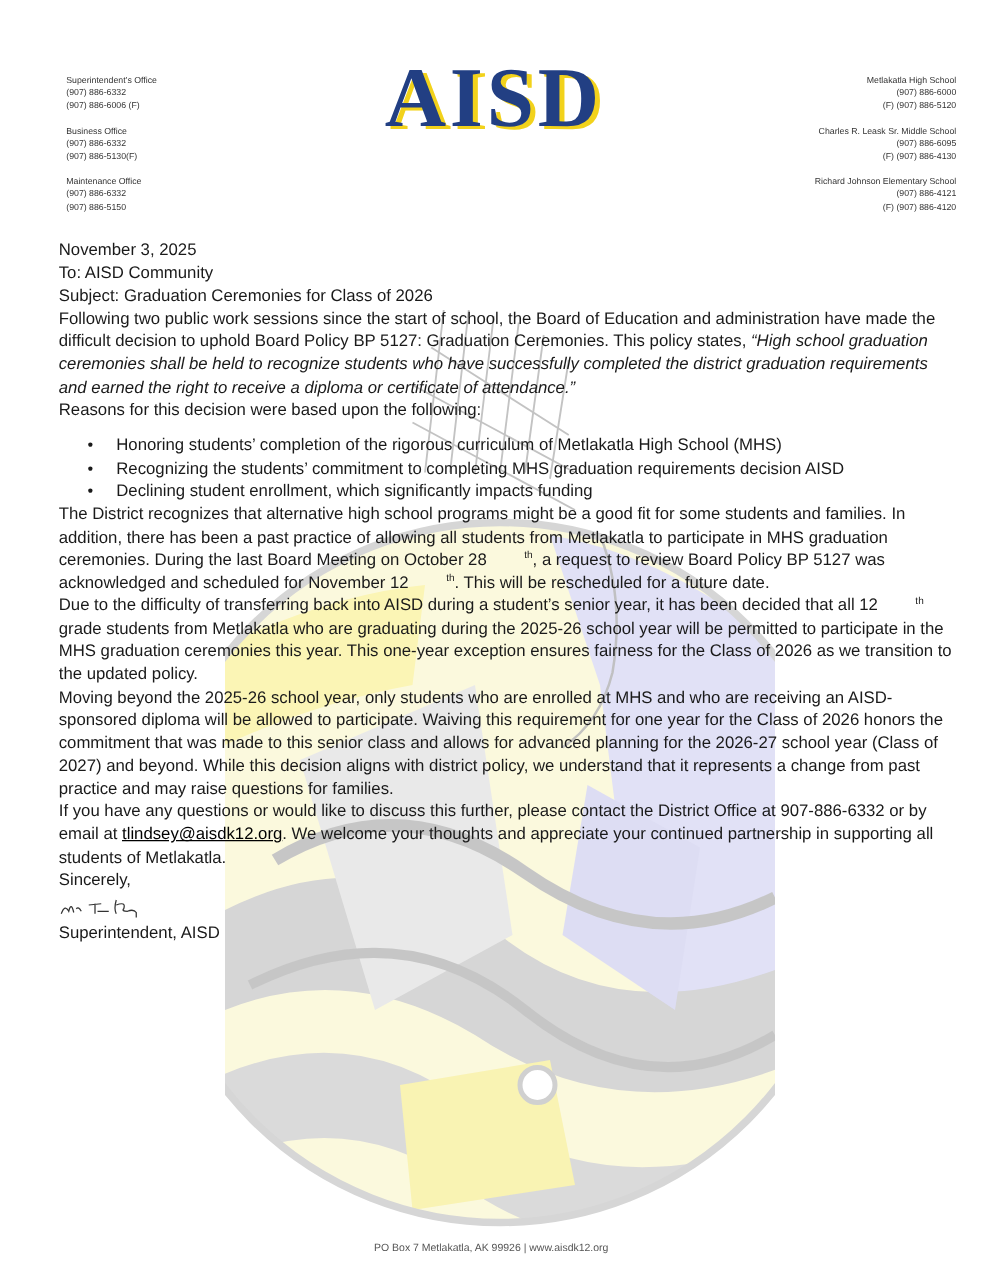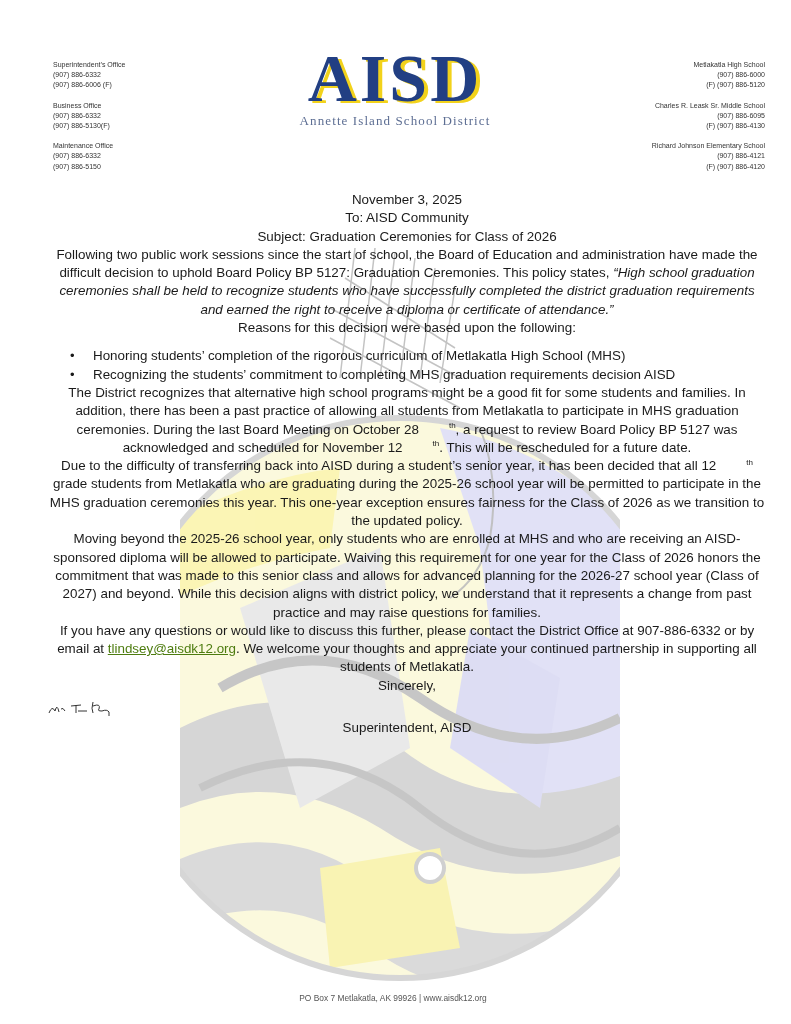--- a/index.html
+++ b/index.html
@@ -19,30 +19,30 @@
 
     .logo { position: absolute; left: 285px; top: 34px; width: 220px; text-align: center; z-index: 2; }
     .logo-mark { position: relative; height: 62px; }
     .logo-mark span { position: absolute; left: 0; right: 0; top: 0; font-family: "Liberation Serif", "DejaVu Serif", serif; font-weight: bold; font-size: 68px; line-height: 62px; letter-spacing: 3px; }
     .logo-mark .shadow { color: #f2d21b; transform: translate(4px, 2px); }
     .logo-mark .main { color: #223f83; }
     .logo-sub { font-family: "Liberation Serif", "DejaVu Serif", serif; font-size: 13px; letter-spacing: 1.1px; color: #5d6e93; margin-top: 4px; }
 
     
     .body { position: absolute; left: 47px; top: 178px; width: 720px; font-family: "Liberation Sans", "DejaVu Sans", sans-serif; font-size: 13.4px; line-height: 18.3px; color: #1a1a1a; z-index: 2; }
-    .body p { margin: 0; text-align: center; }
+    .body p { margin: 0; }
     .gap-l { margin-top: 19px; }
     .gap-m { margin-top: 10px; }
     .gap-s { margin-top: 8px; }
     .quote { font-style: italic; }
     .bullets { list-style: none; margin-top: 10px; padding-left: 23px; }
     .bullets li { position: relative; padding-left: 23px; }
     .bullets li::before { content: "\2022"; position: absolute; left: 0; top: 0; font-size: 13px; }
     sup { font-size: 8px; line-height: 0; vertical-align: super; padding-left: 30px; }
-    .email { color: #4d7c0f; text-decoration: underline; }
+    .email { color: #000000; text-decoration: underline; }
 
     .signature { margin-top: 4px; height: 20px; }
     .signature svg { display: block; }
 
     
     .footer { position: absolute; left: 0; right: 5px; top: 980px; text-align: center; font-size: 8.4px; line-height: 11px; color: #555; z-index: 2; }
     .footer .motto { font-weight: bold; color: #222; }
   </style>
 </head>
 <body>
@@ -92,21 +92,20 @@
       <div>(907) 886-6332</div>
       <div>(907) 886-5150</div>
     </div>
   </div>
 
   <div class="logo">
     <div class="logo-mark">
       <span class="shadow">AISD</span>
       <span class="main">AISD</span>
     </div>
-    <div class="logo-sub">Annette Island School District</div>
   </div>
 
   <div class="header-right">
     <div class="block">
       <div>Metlakatla High School</div>
       <div>(907) 886-6000</div>
       <div>(F) (907) 886-5120</div>
     </div>
     <div class="block">
       <div>Charles R. Leask Sr. Middle School</div>
@@ -124,20 +123,21 @@
     <p>November 3, 2025</p>
     <p class="gap-l">To: AISD Community</p>
     <p class="gap-l">Subject: Graduation Ceremonies for Class of 2026</p>
 
     <p class="gap-s"><span>Following two public work sessions since the start of school, the Board of Education and administration have made the difficult decision to uphold Board Policy BP 5127: Graduation Ceremonies.  This policy states, </span><span class="quote">“High school graduation ceremonies shall be held to recognize students who have successfully completed the district graduation requirements and earned the right to receive a diploma or certificate of attendance.”</span></p>
     <p>Reasons for this decision were based upon the following:</p>
 
     <ul class="bullets">
       <li>Honoring students’ completion of the rigorous curriculum of Metlakatla High School (MHS)</li>
       <li>Recognizing the students’ commitment to completing MHS graduation requirements decision AISD</li>
+      <li>Declining student enrollment, which significantly impacts funding</li>
     </ul>
 
     <p class="gap-m"><span>The District recognizes that alternative high school programs might be a good fit for some students and families.  In addition, there has been a past practice of allowing all students from Metlakatla to participate in MHS graduation ceremonies.  During the last Board Meeting on October 28</span><sup>th</sup><span>, a request to review Board Policy BP 5127 was acknowledged and scheduled for November 12</span><sup>th</sup><span>.  This will be rescheduled for a future date.</span></p>
 
     <p class="gap-l"><span>Due to the difficulty of transferring back into AISD during a student’s senior year, it has been decided that all 12</span><sup>th</sup><span> grade students from Metlakatla who are graduating during the 2025-26 school year will be permitted to participate in the MHS graduation ceremonies this year.  This one-year exception ensures fairness for the Class of 2026 as we transition to the updated policy.</span></p>
 
     <p class="gap-l">Moving beyond the 2025-26 school year, only students who are enrolled at MHS and who are receiving an AISD-sponsored diploma will be allowed to participate.  Waiving this requirement for one year for the Class of 2026 honors the commitment that was made to this senior class and allows for advanced planning for the 2026-27 school year (Class of 2027) and beyond.   While this decision aligns with district policy, we understand that it represents a change from past practice and may raise questions for families.</p>
 
     <p class="gap-l"><span>If you have any questions or would like to discuss this further, please contact the District Office at 907-886-6332 or by email at </span><a class="email">tlindsey@aisdk12.org</a><span>. We welcome your thoughts and appreciate your continued partnership in supporting all students of Metlakatla.</span></p>
 

